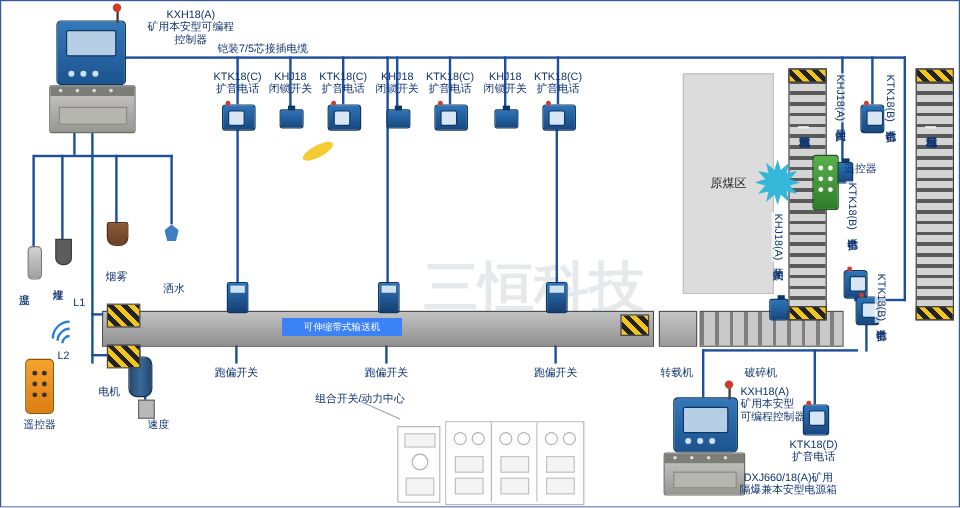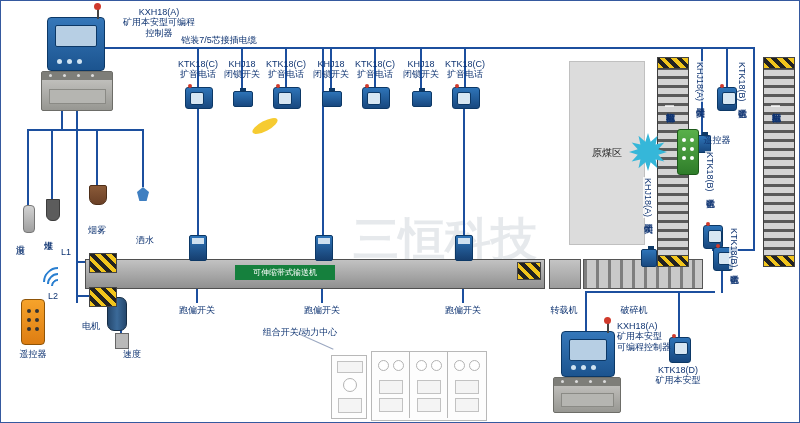--- a/index.html
+++ b/index.html
@@ -34,21 +34,21 @@
   .dev-phone i{position:absolute;left:4px;top:4px;width:12px;height:11px;background:#d7e6f2;
        border:1px solid #0c3866;border-radius:2px;}
   .dev-switch{position:absolute;width:18px;height:14px;background:linear-gradient(#2e74b8,#18487f);
        border:1px solid #0c3866;border-radius:2px;z-index:3;}
   .dev-switch:after{content:"";position:absolute;left:6px;top:-4px;width:6px;height:4px;background:#0c3866;}
   .belt-dev{position:absolute;width:16px;height:24px;background:linear-gradient(#2e74b8,#163f70);
        border:1px solid #0c3866;border-radius:2px;z-index:3;}
   .belt-dev:before{content:"";position:absolute;left:2px;top:2px;right:2px;height:6px;background:#cfe0ef;}
   
   .belt{position:absolute;background:linear-gradient(#c2c2c2,#909090);border:1px solid #4f4f4f;z-index:3;}
-  .badge{position:absolute;background:#15803d;color:#fff;font-size:8px;line-height:15px;
+  .badge{position:absolute;background:#3b82f6;color:#fff;font-size:8px;line-height:15px;
        text-align:center;z-index:5;}
   .haz{position:absolute;background:repeating-linear-gradient(45deg,#f2c51c 0 4px,#222 4px 8px);
        border:1px solid #444;z-index:4;}
   .transfer{position:absolute;background:linear-gradient(#c4c4c4,#9c9c9c);border:1px solid #555;z-index:3;}
   .crusher{position:absolute;background:repeating-linear-gradient(90deg,#7e7e7e 0 3px,#c9c9c9 3px 12px);
        border:1px solid #555;z-index:3;}
   .rawcoal{position:absolute;background:#dcdcdc;border:1px solid #c0c0c0;z-index:1;
        display:flex;align-items:center;justify-content:center;font-size:10px;color:#222;}
   .conveyor{position:absolute;background:repeating-linear-gradient(180deg,#5a5a5a 0 3px,#d4d4d4 3px 9px);
        border:1px solid #3f3f3f;z-index:3;}
@@ -300,15 +300,17 @@
     <div class="top"></div>
     <div class="plate"></div>
   </div>
   <div class="lbl lblL" style="left:616px;top:320px;width:74px">KXH18(A)
 矿用本安型
 可编程控制器</div>
   <div class="dev-phone" style="left:668px;top:336px;width:20px;height:24px">
       <i></i>
     </div>
   <div class="lbl" style="left:650px;top:364px;width:54px">KTK18(D)
-矿用本安型</div>
+扩音电话</div>
+  <div class="lbl" style="left:594px;top:392px;width:124px">DXJ660/18(A)矿用
+隔爆兼本安型电源箱</div>
 
 </div>
 
 </body></html>

